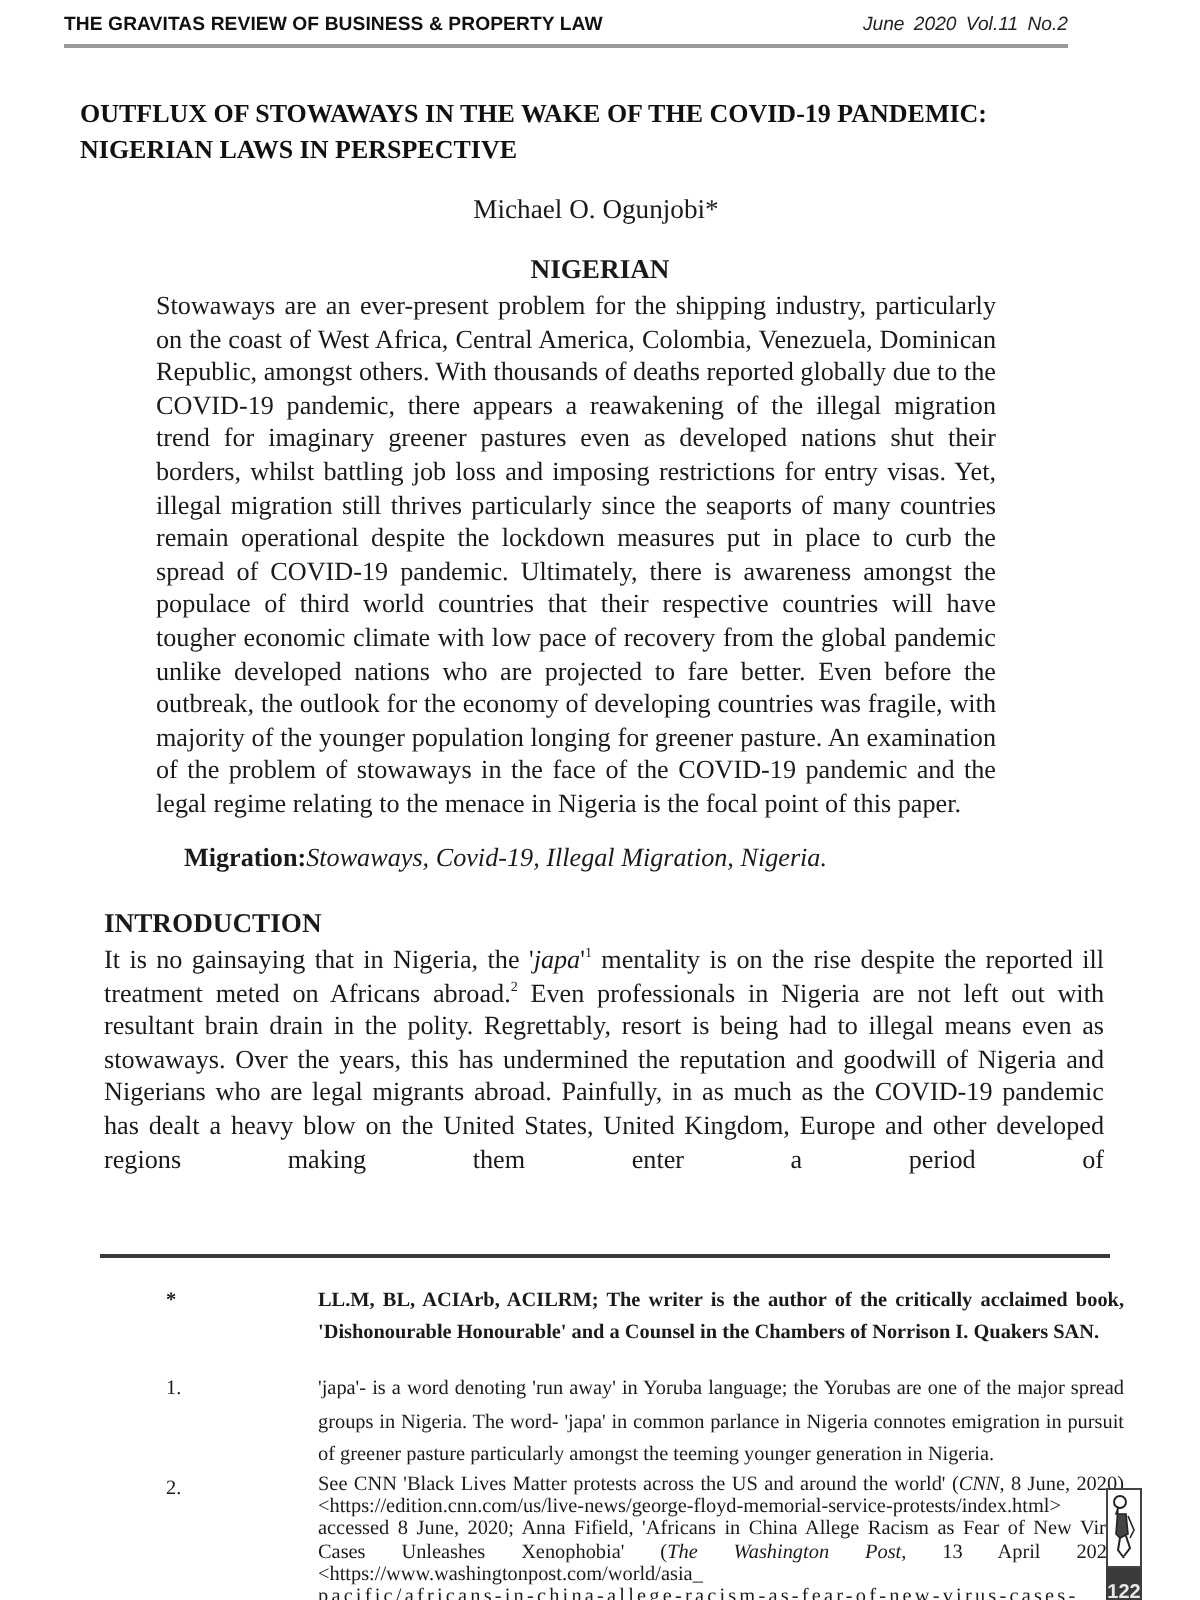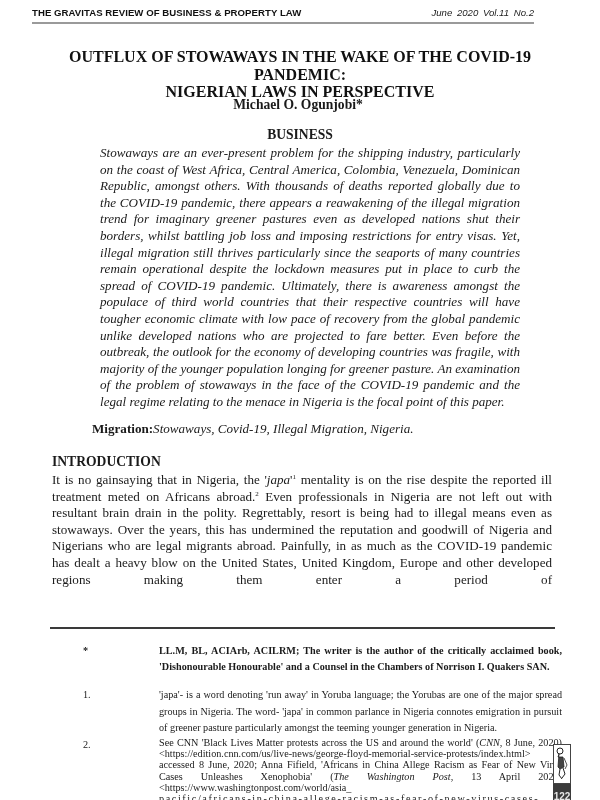--- a/index.html
+++ b/index.html
@@ -1,24 +1,24 @@
 <!DOCTYPE html>
 <html><head>
 <meta charset="utf-8">
 <style>
   html, body { margin: 0; padding: 0; background: #ffffff; }
   body { width: 600px; height: 800px; position: relative; overflow: hidden; color: #1a1a1a; font-family: "Liberation Serif", serif; }
   .running-head { position: absolute; left: 32px; top: 5px; width: 502px; height: 18px; text-decoration: underline; }
   .journal-name { position: absolute; left: 0; top: 2px; font-family: "Liberation Sans", sans-serif; font-weight: bold; font-size: 9.6px; letter-spacing: 0.05px; color: #111; }
   .issue-info { position: absolute; right: 0; top: 2px; font-family: "Liberation Sans", sans-serif; font-style: italic; font-size: 9.6px; color: #222; word-spacing: 2px; }
   .head-rule { position: absolute; left: 0; top: 17px; width: 100%; height: 2px; background: #9a9a9a; }
-  .title { position: absolute; left: 40px; width: 520px; top: 48px; text-align: center; font-weight: bold; font-size: 16px; line-height: 17.5px; color: #111; }
-  .author { position: absolute; left: 0; width: 596px; top: 97px; text-align: center; font-weight: bold; font-size: 13.6px; }
+  .title { position: absolute; left: 40px; width: 520px; top: 48px; text-align: left; font-weight: bold; font-size: 13px; line-height: 17.5px; color: #111; }
+  .author { position: absolute; left: 0; width: 596px; top: 97px; text-align: center; font-weight: normal; font-size: 13.6px; }
   .abstract-heading { position: absolute; left: 0; width: 600px; top: 127px; text-align: center; font-weight: bold; font-size: 13.6px; }
-  .abstract-body { position: absolute; left: 100px; width: 420px; top: 145px; font-style: italic; font-size: 13.1px; line-height: 16.6px; text-align: justify; }
+  .abstract-body { position: absolute; left: 78px; width: 420px; top: 145px; font-size: 13.1px; line-height: 16.6px; text-align: justify; }
   .keywords { position: absolute; left: 92px; top: 421px; font-size: 13.1px; }
   .keywords .kw-label { font-weight: bold; }
   .keywords .kw-values { font-style: italic; }
   .intro-heading { position: absolute; left: 52px; top: 454px; font-weight: bold; font-size: 13.6px; }
   .intro-body { position: absolute; left: 52px; width: 500px; top: 472px; font-size: 13.1px; line-height: 16.6px; text-align: justify; text-align-last: justify; }
   .intro-body sup { font-size: 7px; line-height: 0; }
   .foot-rule { position: absolute; left: 50px; top: 627px; width: 505px; height: 2px; background: #3a3a3a; }
   .fn { position: absolute; font-size: 10.2px; line-height: 15.5px; }
   .fn-mark { position: absolute; left: 0; top: 0; }
   .fn-text { position: absolute; left: 29px; top: 0; text-align: justify; margin-left: 47px; }
@@ -41,21 +41,21 @@
   <div class="head-rule"></div>
 </div>
 
 <div class="title">
   <div>OUTFLUX OF STOWAWAYS IN THE WAKE OF THE COVID-19 PANDEMIC:</div>
   <div>NIGERIAN LAWS IN PERSPECTIVE</div>
 </div>
 
 <div class="author">Michael O. Ogunjobi*</div>
 
-<div class="abstract-heading">BUSINESS</div>
+<div class="abstract-heading">NIGERIAN</div>
 
 <div class="abstract-body">Stowaways are an ever-present problem for the shipping industry, particularly on the coast of West Africa, Central America, Colombia, Venezuela, Dominican Republic, amongst others. With thousands of deaths reported globally due to the COVID-19 pandemic, there appears a reawakening of the illegal migration trend for imaginary greener pastures even as developed nations shut their borders, whilst battling job loss and  imposing restrictions for entry visas. Yet, illegal migration still thrives particularly since the seaports of many countries remain operational despite the lockdown measures put in place to curb the spread of COVID-19 pandemic. Ultimately, there is awareness amongst the populace of third world countries that their respective countries will have tougher economic climate with low pace of recovery from the global pandemic unlike developed nations who are projected to fare better. Even before the outbreak, the outlook for the economy of developing countries was fragile, with majority of the younger population longing for greener pasture. An examination of the problem of stowaways in the face of the COVID-19 pandemic and the legal regime relating to the menace in Nigeria is the focal point of this paper.</div>
 
 <div class="keywords">
   <span class="kw-label">Migration:</span><span class="kw-values">Stowaways, Covid-19, Illegal Migration, Nigeria.</span>
 </div>
 
 <div class="intro-heading">INTRODUCTION</div>
 
 <div class="intro-body"><span>It is no gainsaying that in Nigeria, the '</span><i>japa</i><span>'</span><sup>1</sup><span> mentality is on the rise despite the reported ill treatment meted on Africans abroad.</span><sup>2</sup><span> Even professionals in Nigeria are not left out with resultant brain drain in the polity. Regrettably, resort is being had to illegal means even as stowaways. Over the years, this has undermined the reputation and goodwill of Nigeria and Nigerians who are legal migrants abroad. Painfully, in as much as the COVID-19 pandemic has dealt a heavy blow on the United States, United Kingdom, Europe and other developed regions making them enter a period of</span></div>

